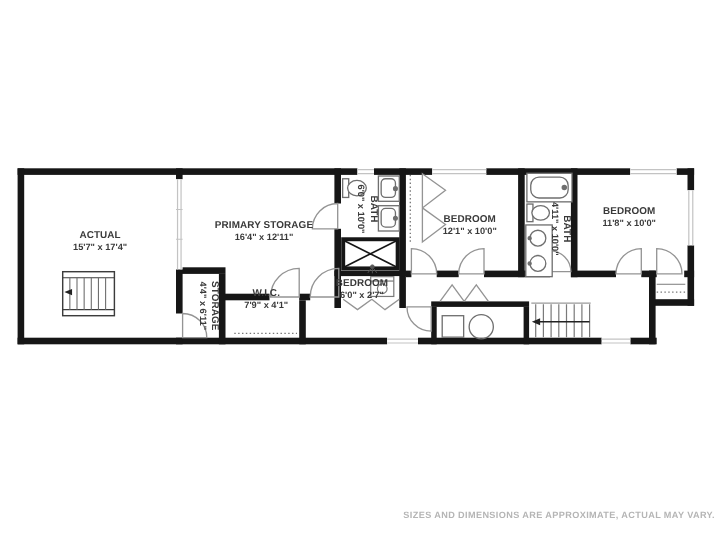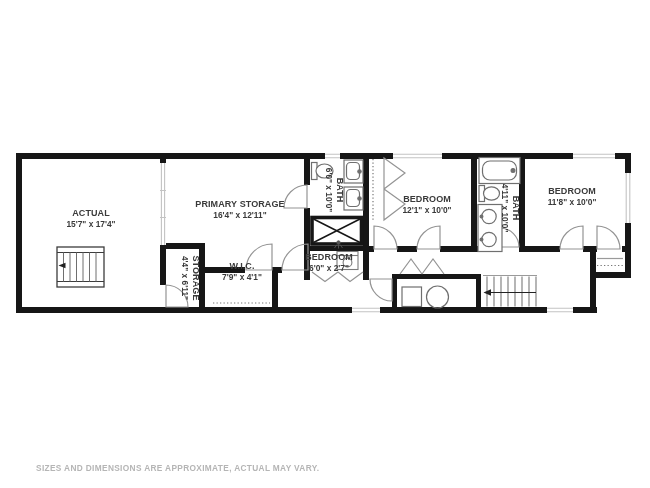--- a/index.html
+++ b/index.html
@@ -4,22 +4,22 @@
 <style>
   html,body{margin:0;padding:0;background:#ffffff;}
   .canvas{position:relative;width:650px;height:488px;background:#ffffff;overflow:hidden;
           font-family:"Liberation Sans",sans-serif;}
   .plan-svg{position:absolute;left:0;top:0;}
   .lbl{position:absolute;display:flex;flex-direction:column;align-items:center;
        color:#3a3a3a;font-size:9px;font-weight:700;line-height:1.25;
        letter-spacing:.1px;white-space:nowrap;transform:translate(-50%,-50%);}
   .lbl .dm{font-size:8.4px;font-weight:700;letter-spacing:0;}
   .lbl.v{transform:translate(-50%,-50%) rotate(90deg);}
-  .disclaimer{position:absolute;left:0;right:0;top:463px;text-align:left;
-       font-size:8.3px;font-weight:600;color:#b5b5b5;letter-spacing:.35px;padding-left:36px;}
+  .disclaimer{position:absolute;left:0;right:0;top:463px;text-align:right;
+       font-size:8.3px;font-weight:600;color:#b5b5b5;letter-spacing:.35px;}
 </style>
 </head>
 <body>
 
 <div class="canvas">
 
   <svg class="plan-svg" width="650" height="488" viewBox="0 0 650 488">
 
     <g fill="#161616">
 

